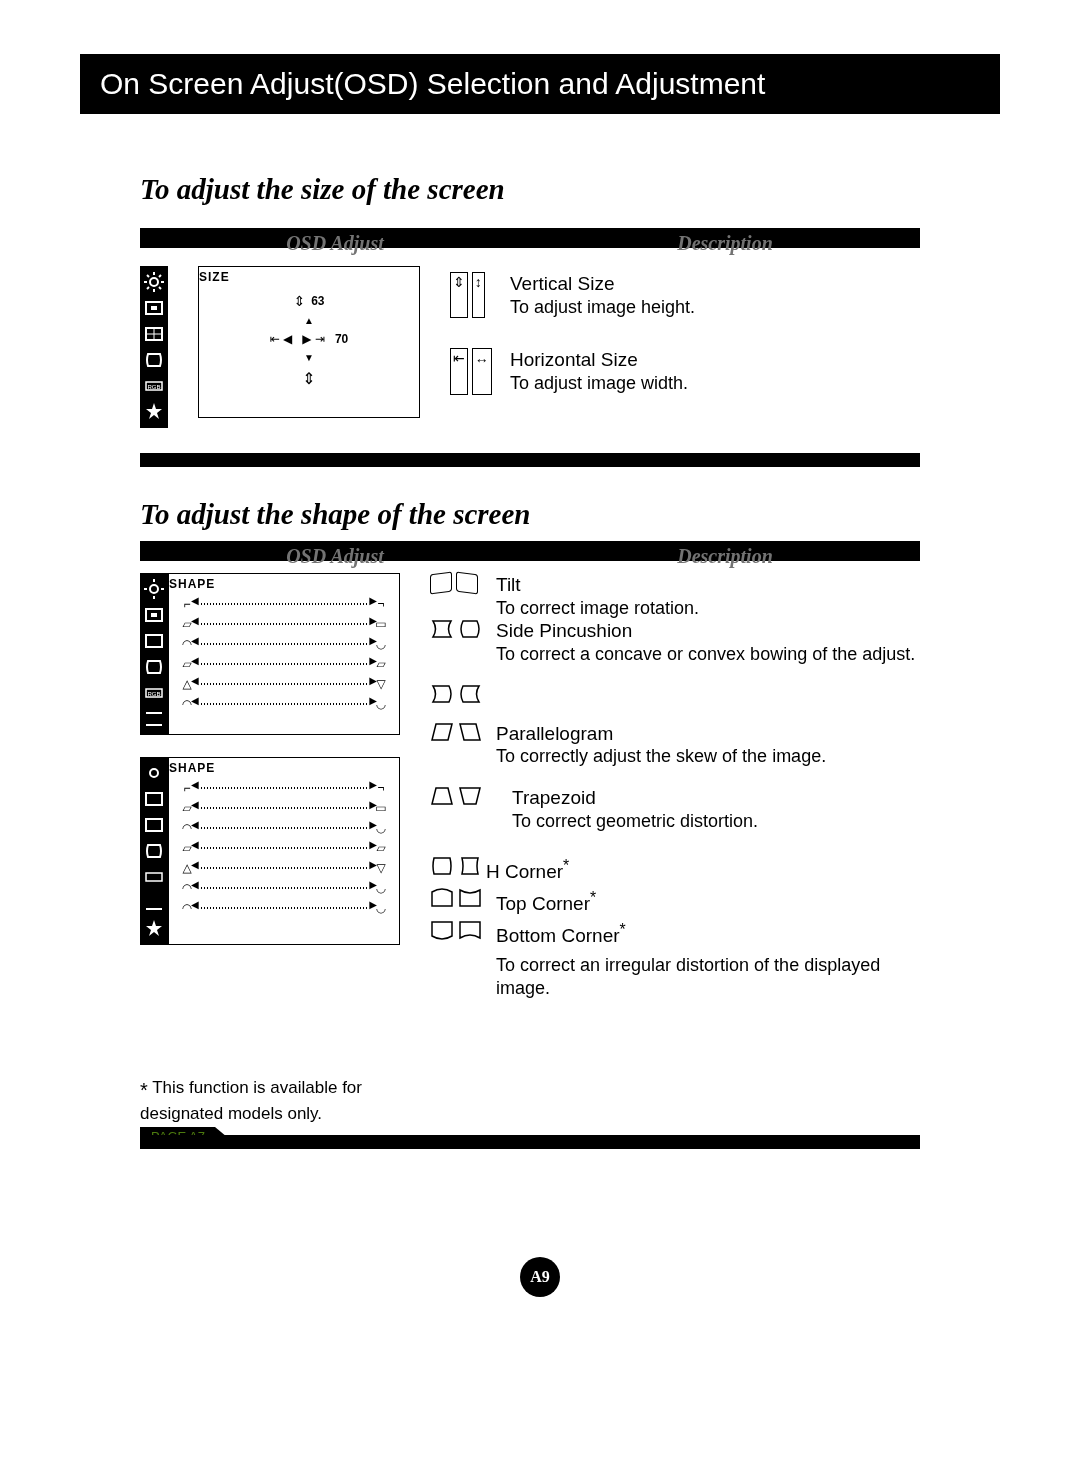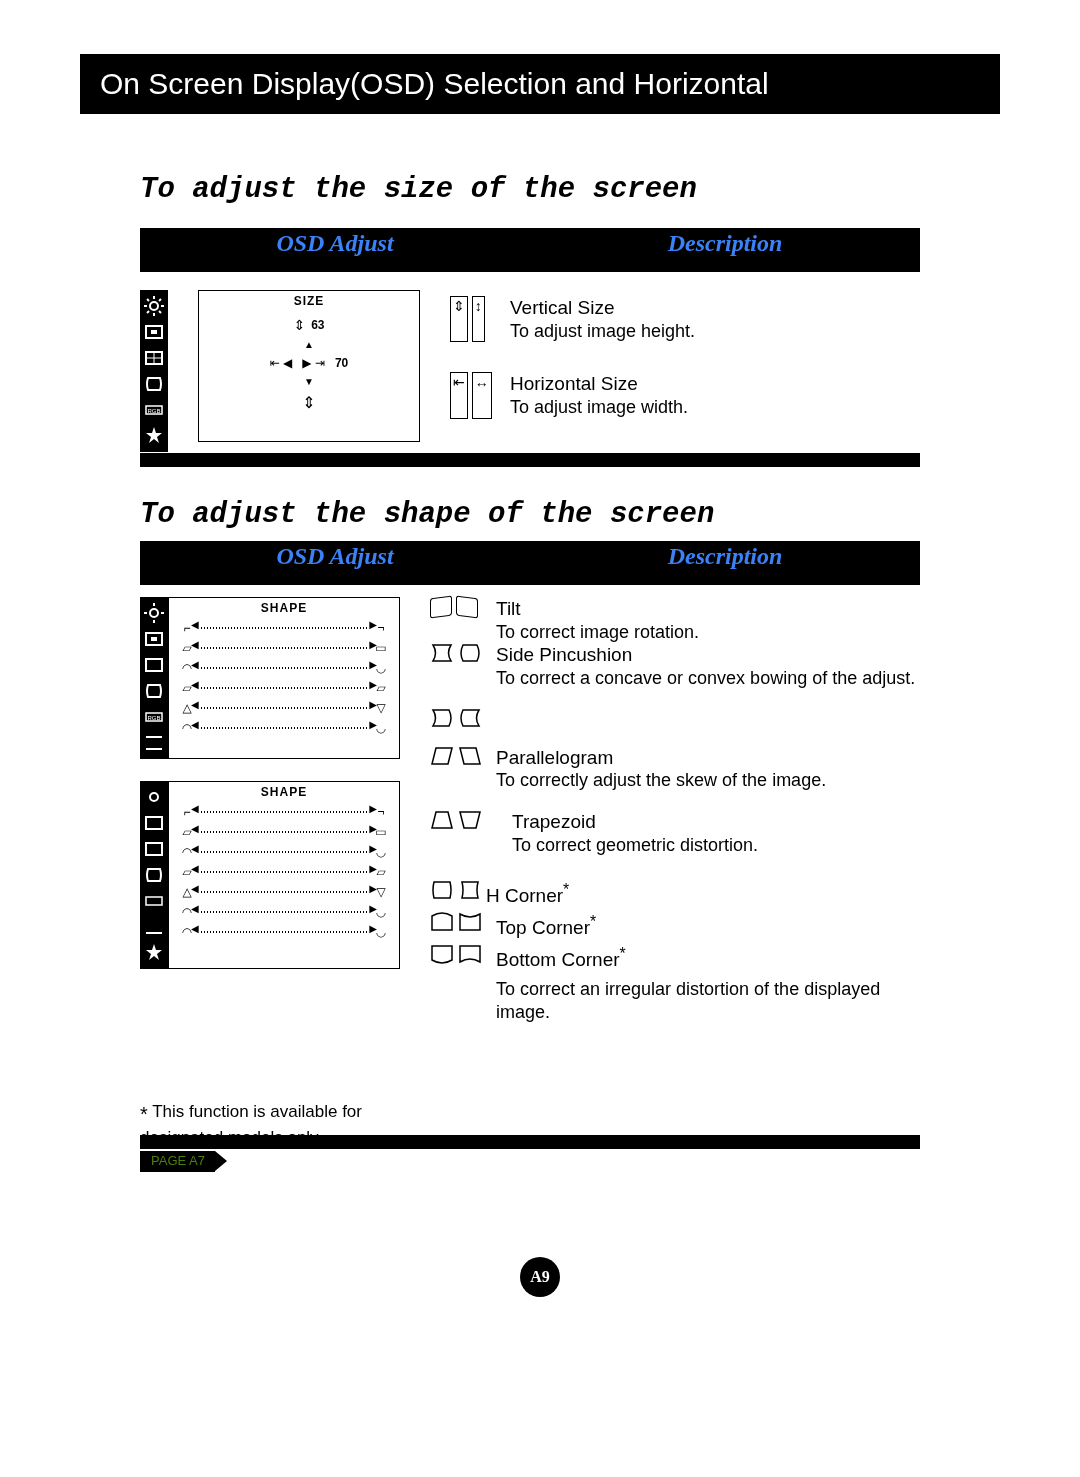--- a/index.html
+++ b/index.html
@@ -1,26 +1,26 @@
 <!DOCTYPE html>
 <html><head>
 <meta charset="utf-8">
 <style>
   html,body{margin:0;padding:0;background:#fff;font-family:Arial,Helvetica,sans-serif;color:#000}
   .page{width:1080px;height:1477px;position:relative;margin:0 auto;background:#fff}
   .title-bar{position:absolute;left:80px;top:54px;width:920px;height:60px;background:#000;color:#fff;font-size:30px;display:flex;align-items:center;padding-left:20px;box-sizing:border-box}
   .section{position:absolute;left:140px;width:780px}
-  .section-heading{font-family:Liberation Mono, monospace;font-size:29px;font-weight:bold;font-style:italic;color:#000;margin:0;padding:8px 0}
+  .section-heading{font-family:Liberation Serif, serif;font-size:29px;font-weight:bold;font-style:italic;color:#000;margin:0;padding:8px 0}
   .grad-bar{height:34px;background:linear-gradient(to right,#888 0%,#888 20%,#c0c0c0 45%,#fff 100%);border-radius:2px;margin-top:-40px;position:relative;z-index:-1}
   .grad-wrap{position:relative}
-  .col-headers{display:flex;height:44px;background:#000;color:#3b82f6;font-family:Georgia,serif;font-style:italic;font-weight:bold;font-size:24px;line-height:30px}
+  .col-headers{display:flex;height:20px;background:#000;color:#737373;font-family:Georgia,serif;font-style:italic;font-weight:bold;font-size:20px;line-height:30px}
   .col-headers .l{width:50%;text-align:center}
   .col-headers .r{width:50%;text-align:center}
   .osd-box{border:1px solid #000;background:#fff}
-  .osd-title{text-align:center;font-size:12px;font-weight:bold;letter-spacing:1px;padding:3px 0}
+  .osd-title{font-size:12px;font-weight:bold;letter-spacing:1px;padding:3px 0}
   .sidebar{width:28px;background:#000}
   .sidebar .ic{width:24px;height:24px;margin:2px auto;display:block}
   .ic svg{width:100%;height:100%}
   .desc-line{font-size:18px;line-height:1.25;margin:0}
   .desc-title{font-size:19px}
   .divider{position:absolute;left:140px;width:780px;height:14px;background:#000}
   .pgnum-badge{position:absolute;left:50%;transform:translateX(-50%);bottom:180px;background:#000;color:#fff;border-radius:50%;width:40px;height:40px;display:flex;align-items:center;justify-content:center;font-family:Georgia,serif;font-weight:bold;font-size:16px}
   .footnote{font-size:17px;line-height:1.3}
   .page-ref{display:inline-block;background:#000;color:#4d7c0f;font-size:13px;padding:2px 10px 2px 11px;position:relative}
   .page-ref:after{content:"";position:absolute;right:-12px;top:0;border-left:12px solid #000;border-top:10px solid transparent;border-bottom:10px solid transparent}
@@ -30,21 +30,21 @@
   .shape-row{display:flex;align-items:center;height:20px;font-size:12px;padding:0 10px}
   .glyph{width:16px;text-align:center;font-size:12px}
   .small{font-size:12px;font-weight:bold}
 </style>
 </head>
 <body>
 
 <div class="page">
 
   <div class="title-bar">
-    <span>On Screen Display(OSD) Selection and Horizontal</span>
+    <span>On Screen Adjust(OSD) Selection and Adjustment</span>
   </div>
 
   <div class="section" style="top:165px">
     <div class="grad-wrap">
       <h2 class="section-heading">To adjust the size of the screen</h2>
       <div class="grad-bar"></div>
     </div>
     <div style="height:20px"></div>
     <div class="col-headers">
       <div class="l">OSD Adjust</div>

